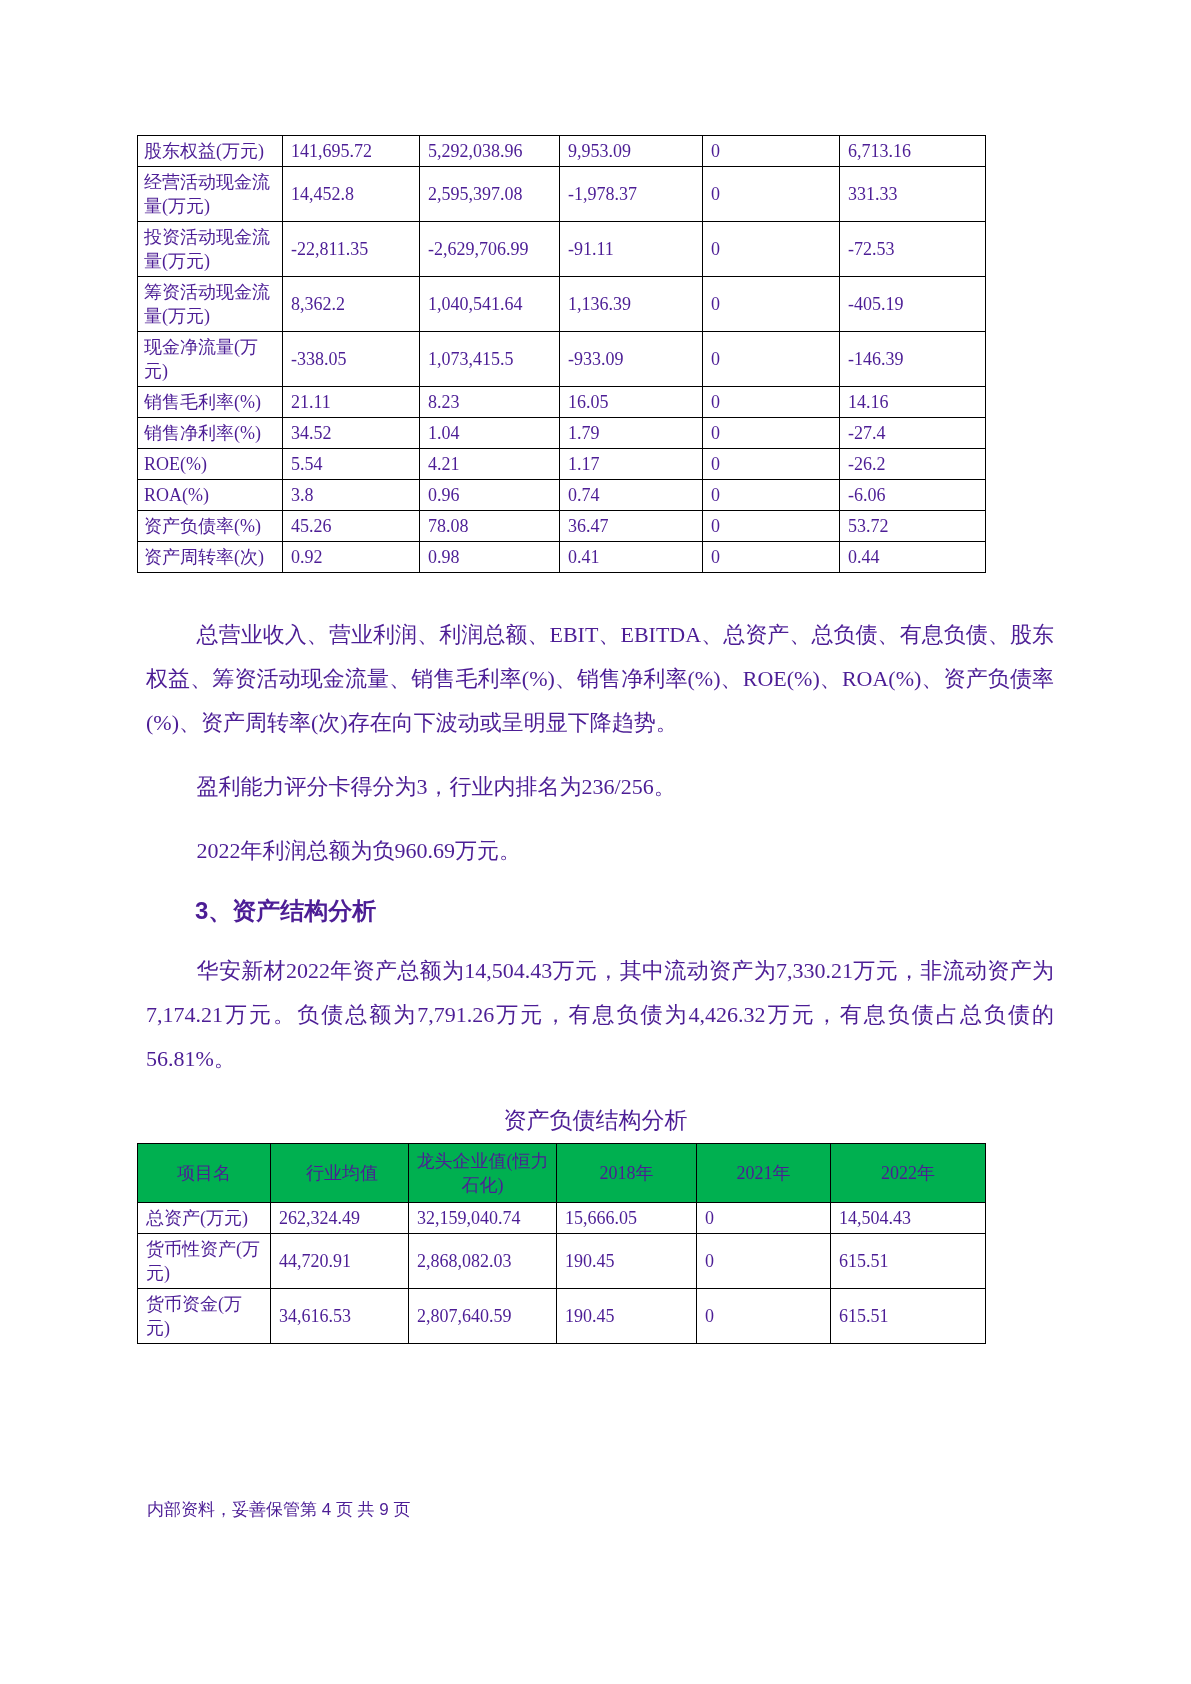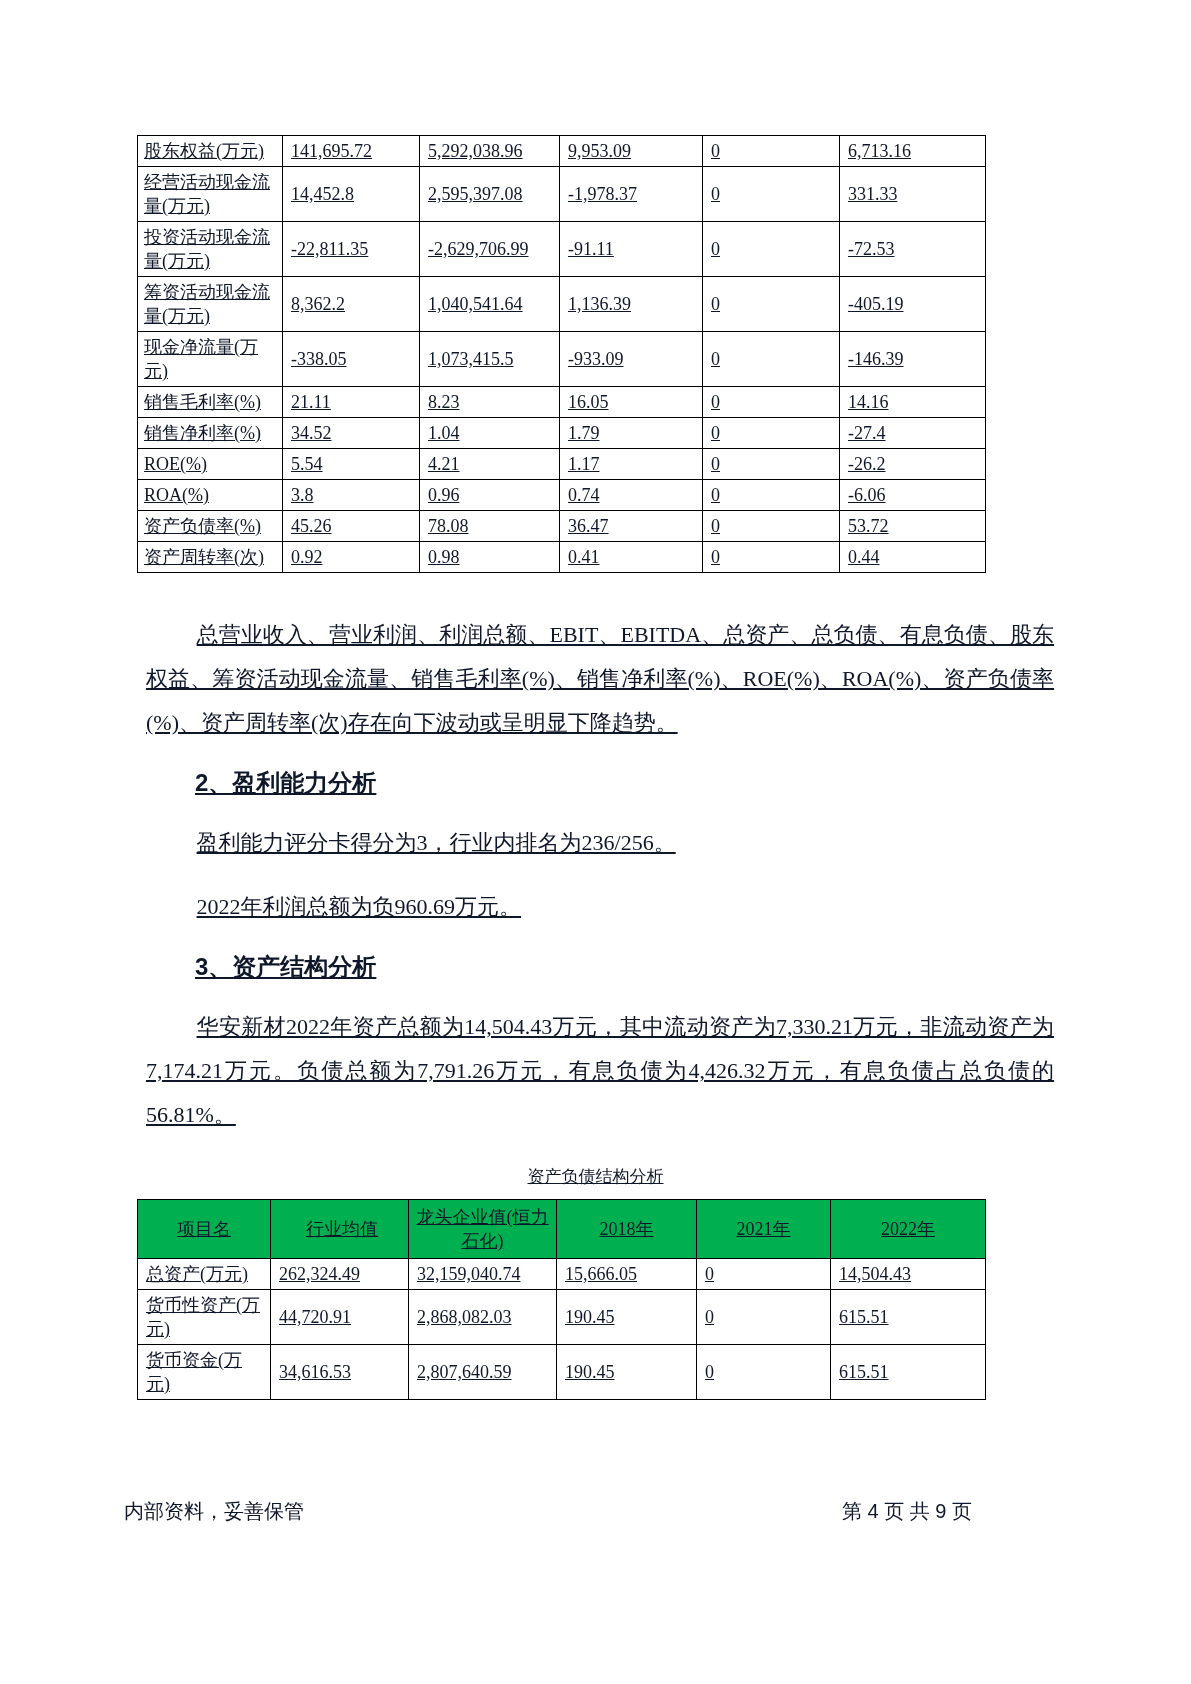--- a/index.html
+++ b/index.html
@@ -2,23 +2,22 @@
 <html><head>
 <meta charset="utf-8">
 <style>
   * { margin:0; padding:0; box-sizing:border-box; }
   html,body { background:#ffffff; }
   .page {
     position:relative;
     width:1191px; height:1684px;
     background:#ffffff;
     font-family:"Liberation Serif","DejaVu Serif",serif;
-    color:#0f172a;
+    color:#4c1d95;
     overflow:hidden;
-    text-decoration:underline;
   }
   .content { padding:135px 137px 0 137px; }
 
   table { border-collapse:collapse; width:848px; table-layout:fixed; }
   td, th {
     border:1px solid #000;
     font-size:18px;
     line-height:24px;
     padding:3px 8px;
     vertical-align:middle;
@@ -49,33 +48,32 @@
     font-family:"Liberation Sans","DejaVu Sans",sans-serif;
     font-size:24px;
     font-weight:700;
     line-height:36px;
     margin:20px 0 0 58px;
   }
 
   .tbl-caption {
     margin-top:26px;
     text-align:center;
-    font-size:17px;
+    font-size:23px;
     line-height:28px;
   }
 
   .footer {
     position:absolute;
-    left:124px; top:1498px;
+    left:147px; top:1498px;
     width:848px;
     display:flex;
-    justify-content:space-between;
     align-items:center;
     font-family:"Liberation Sans","DejaVu Sans",sans-serif;
-    font-size:20px;
+    font-size:17px;
   }
 </style>
 </head>
 <body>
 
 <div class="page">
   <div class="content">
 
     <table class="t1">
       <colgroup>
@@ -173,21 +171,20 @@
           <td>0.98</td>
           <td>0.41</td>
           <td>0</td>
           <td>0.44</td>
         </tr>
       </tbody>
     </table>
 
     <p class="para para-trend">总营业收入、营业利润、利润总额、EBIT、EBITDA、总资产、总负债、有息负债、股东权益、筹资活动现金流量、销售毛利率(%)、销售净利率(%)、ROE(%)、ROA(%)、资产负债率(%)、资产周转率(次)存在向下波动或呈明显下降趋势。</p>
 
-    <h2 class="sec">2、盈利能力分析</h2>
 
     <p class="para para-gap">盈利能力评分卡得分为3，行业内排名为236/256。</p>
 
     <p class="para para-gap">2022年利润总额为负960.69万元。</p>
 
     <h2 class="sec">3、资产结构分析</h2>
 
     <p class="para para-gap">华安新材2022年资产总额为14,504.43万元，其中流动资产为7,330.21万元，非流动资产为7,174.21万元。负债总额为7,791.26万元，有息负债为4,426.32万元，有息负债占总负债的56.81%。</p>
 
     <div class="tbl-caption">资产负债结构分析</div>

